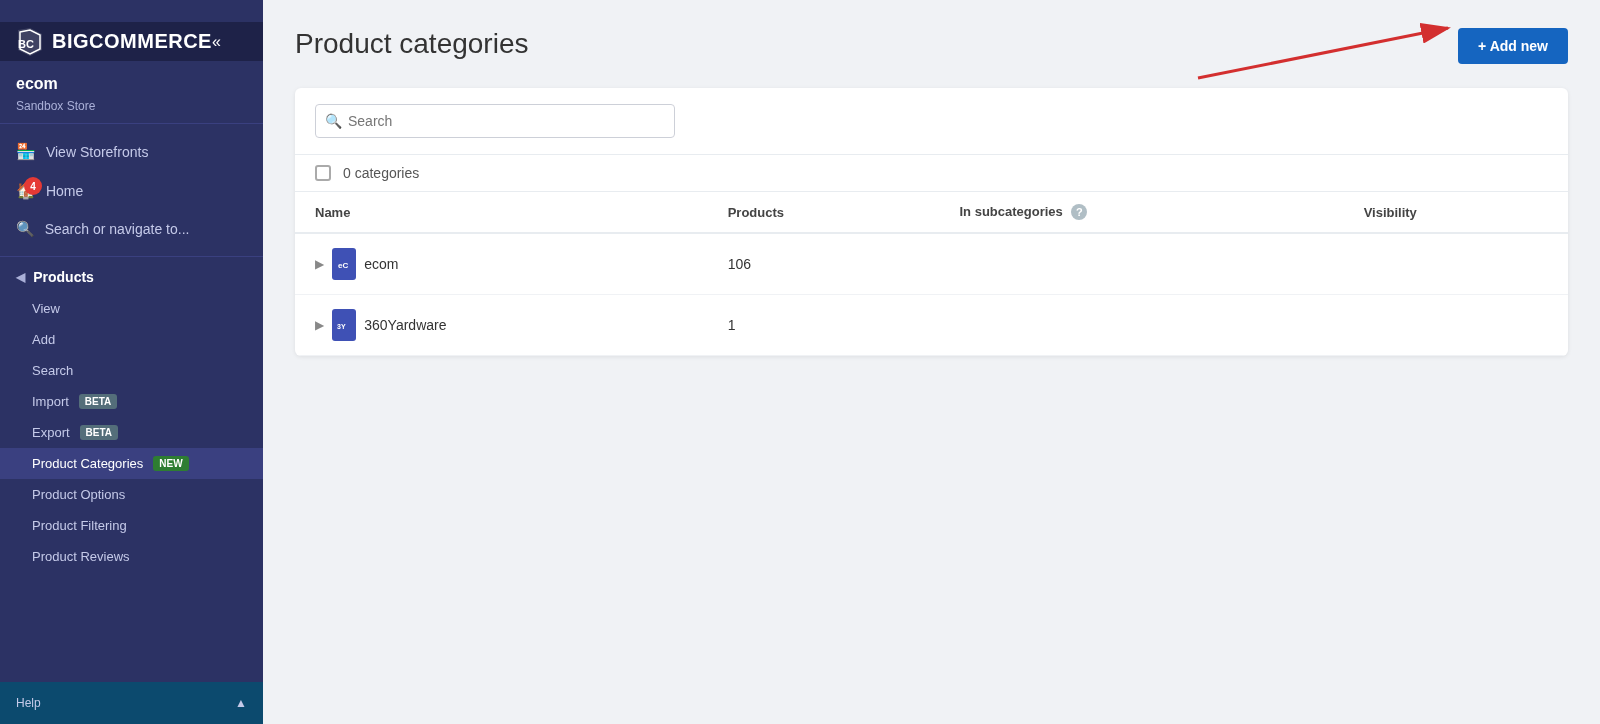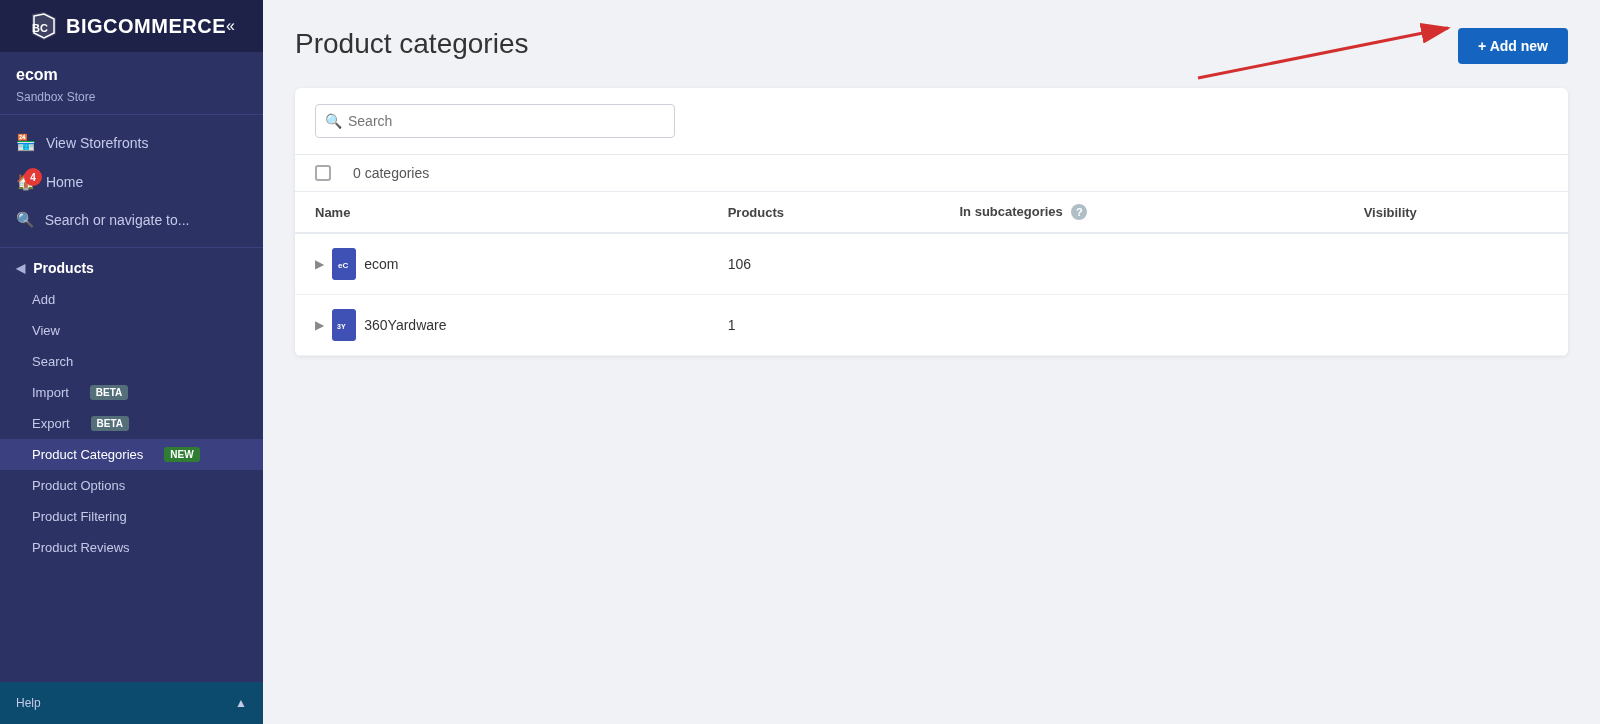--- a/index.html
+++ b/index.html
@@ -15,22 +15,23 @@
       flex-direction: column;
       height: 724px;
       overflow: hidden;
       position: relative;
     }
     .sidebar-header {
       background: #1e2248;
       padding: 10px 14px;
       display: flex;
       align-items: center;
-      justify-content: center;
-      height: 52px;
+      justify-content: flex-start;
+      height: 39px;
+      margin-top: 22px;
     }
     .logo-area {
       display: flex;
       align-items: center;
       gap: 6px;
     }
     .logo-icon {
       width: 32px;
       height: 32px;
     }
@@ -133,21 +134,21 @@
       align-items: center;
       gap: 6px;
     }
     .menu-item.active { color: #fff; background: #3a4080; }
 
     .badge {
       font-size: 10px;
       font-weight: 700;
       padding: 2px 6px;
       border-radius: 3px;
-      margin-left: 15px;
+      margin-left: 4px;
     }
     .badge-beta { background: #546e7a; color: #fff; }
     .badge-new { background: #2e7d32; color: #fff; }
 
     .sidebar-footer {
       background: #0c4a6e;
       padding: 14px 16px;
       display: flex;
       align-items: center;
       justify-content: space-between;
@@ -223,21 +224,21 @@
       color: #555;
       outline: none;
       background: #fff;
     }
 
     .categories-count-row {
       padding: 10px 20px;
       border-bottom: 1px solid #e8ecf0;
       display: flex;
       align-items: center;
-      gap: 22px;
+      gap: 12px;
       font-size: 14px;
       color: #555;
     }
     .check-box {
       width: 16px;
       height: 16px;
       border: 2px solid #aaa;
       border-radius: 3px;
       cursor: pointer;
     }
@@ -346,24 +347,24 @@
     </div>
   </div>
 
   <div class="products-section">
     <div class="section-header">
       <span class="arrow">◀</span>
       <span>Products</span>
     </div>
 
     <div class="menu-item">
+      <span>View</span>
+    </div>
+    <div class="menu-item">
       <span>Add</span>
-    </div>
-    <div class="menu-item">
-      <span>View</span>
     </div>
     <div class="menu-item">
       <span>Search</span>
     </div>
     <div class="menu-item">
       <span>Import</span>
       <span class="badge badge-beta">BETA</span>
     </div>
     <div class="menu-item">
       <span>Export</span>

